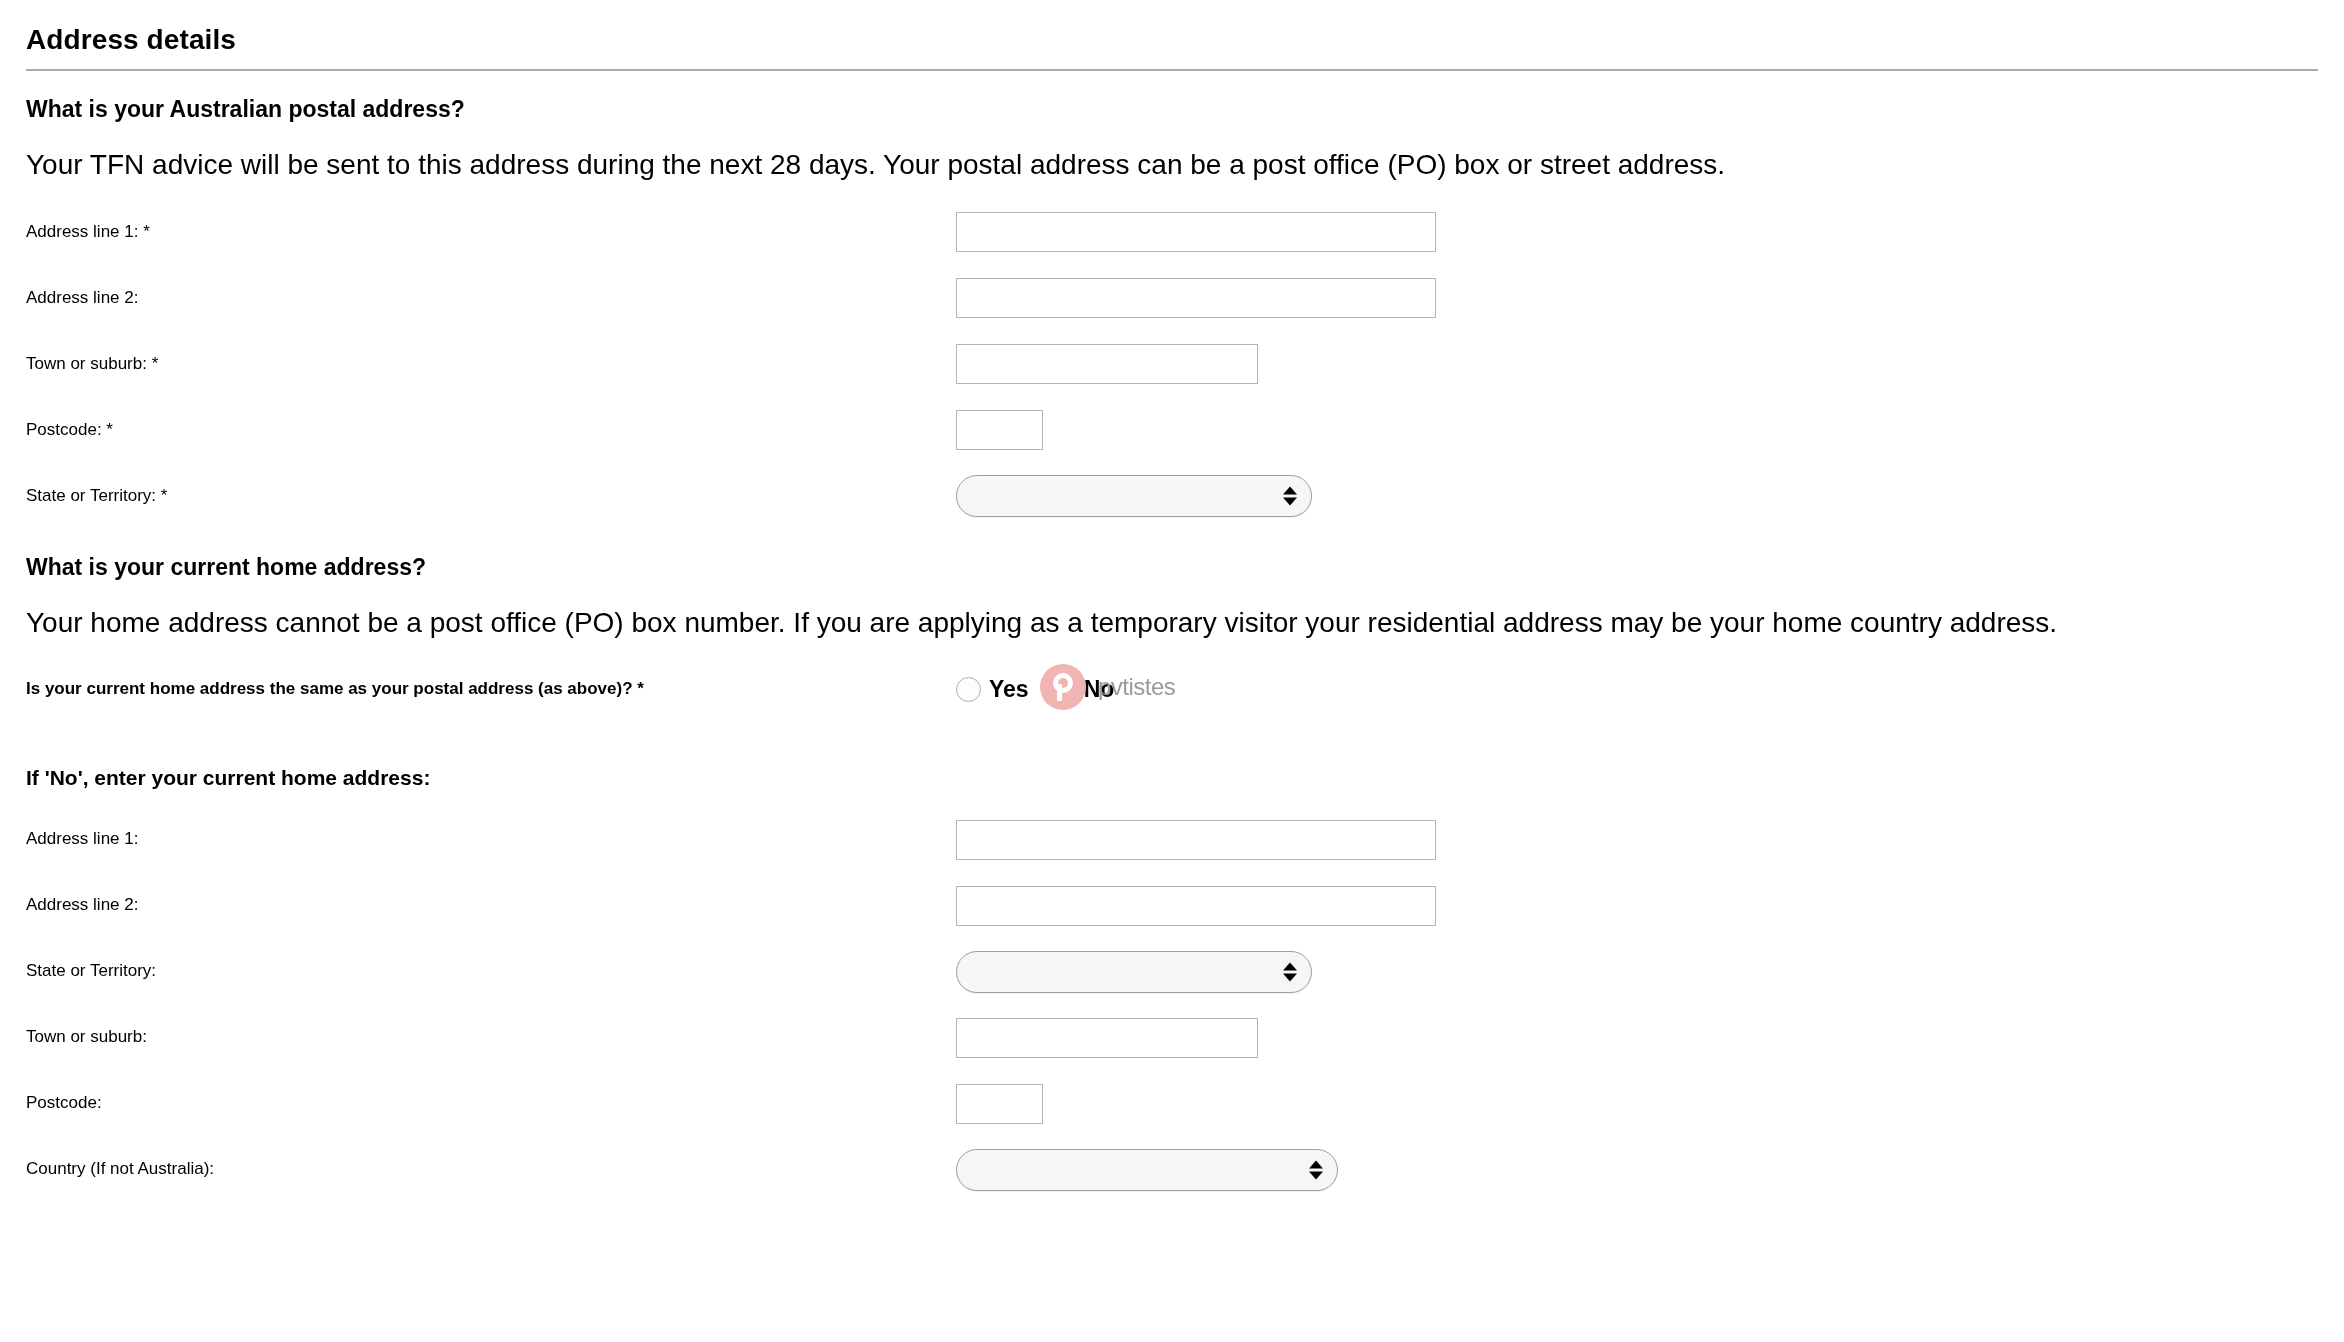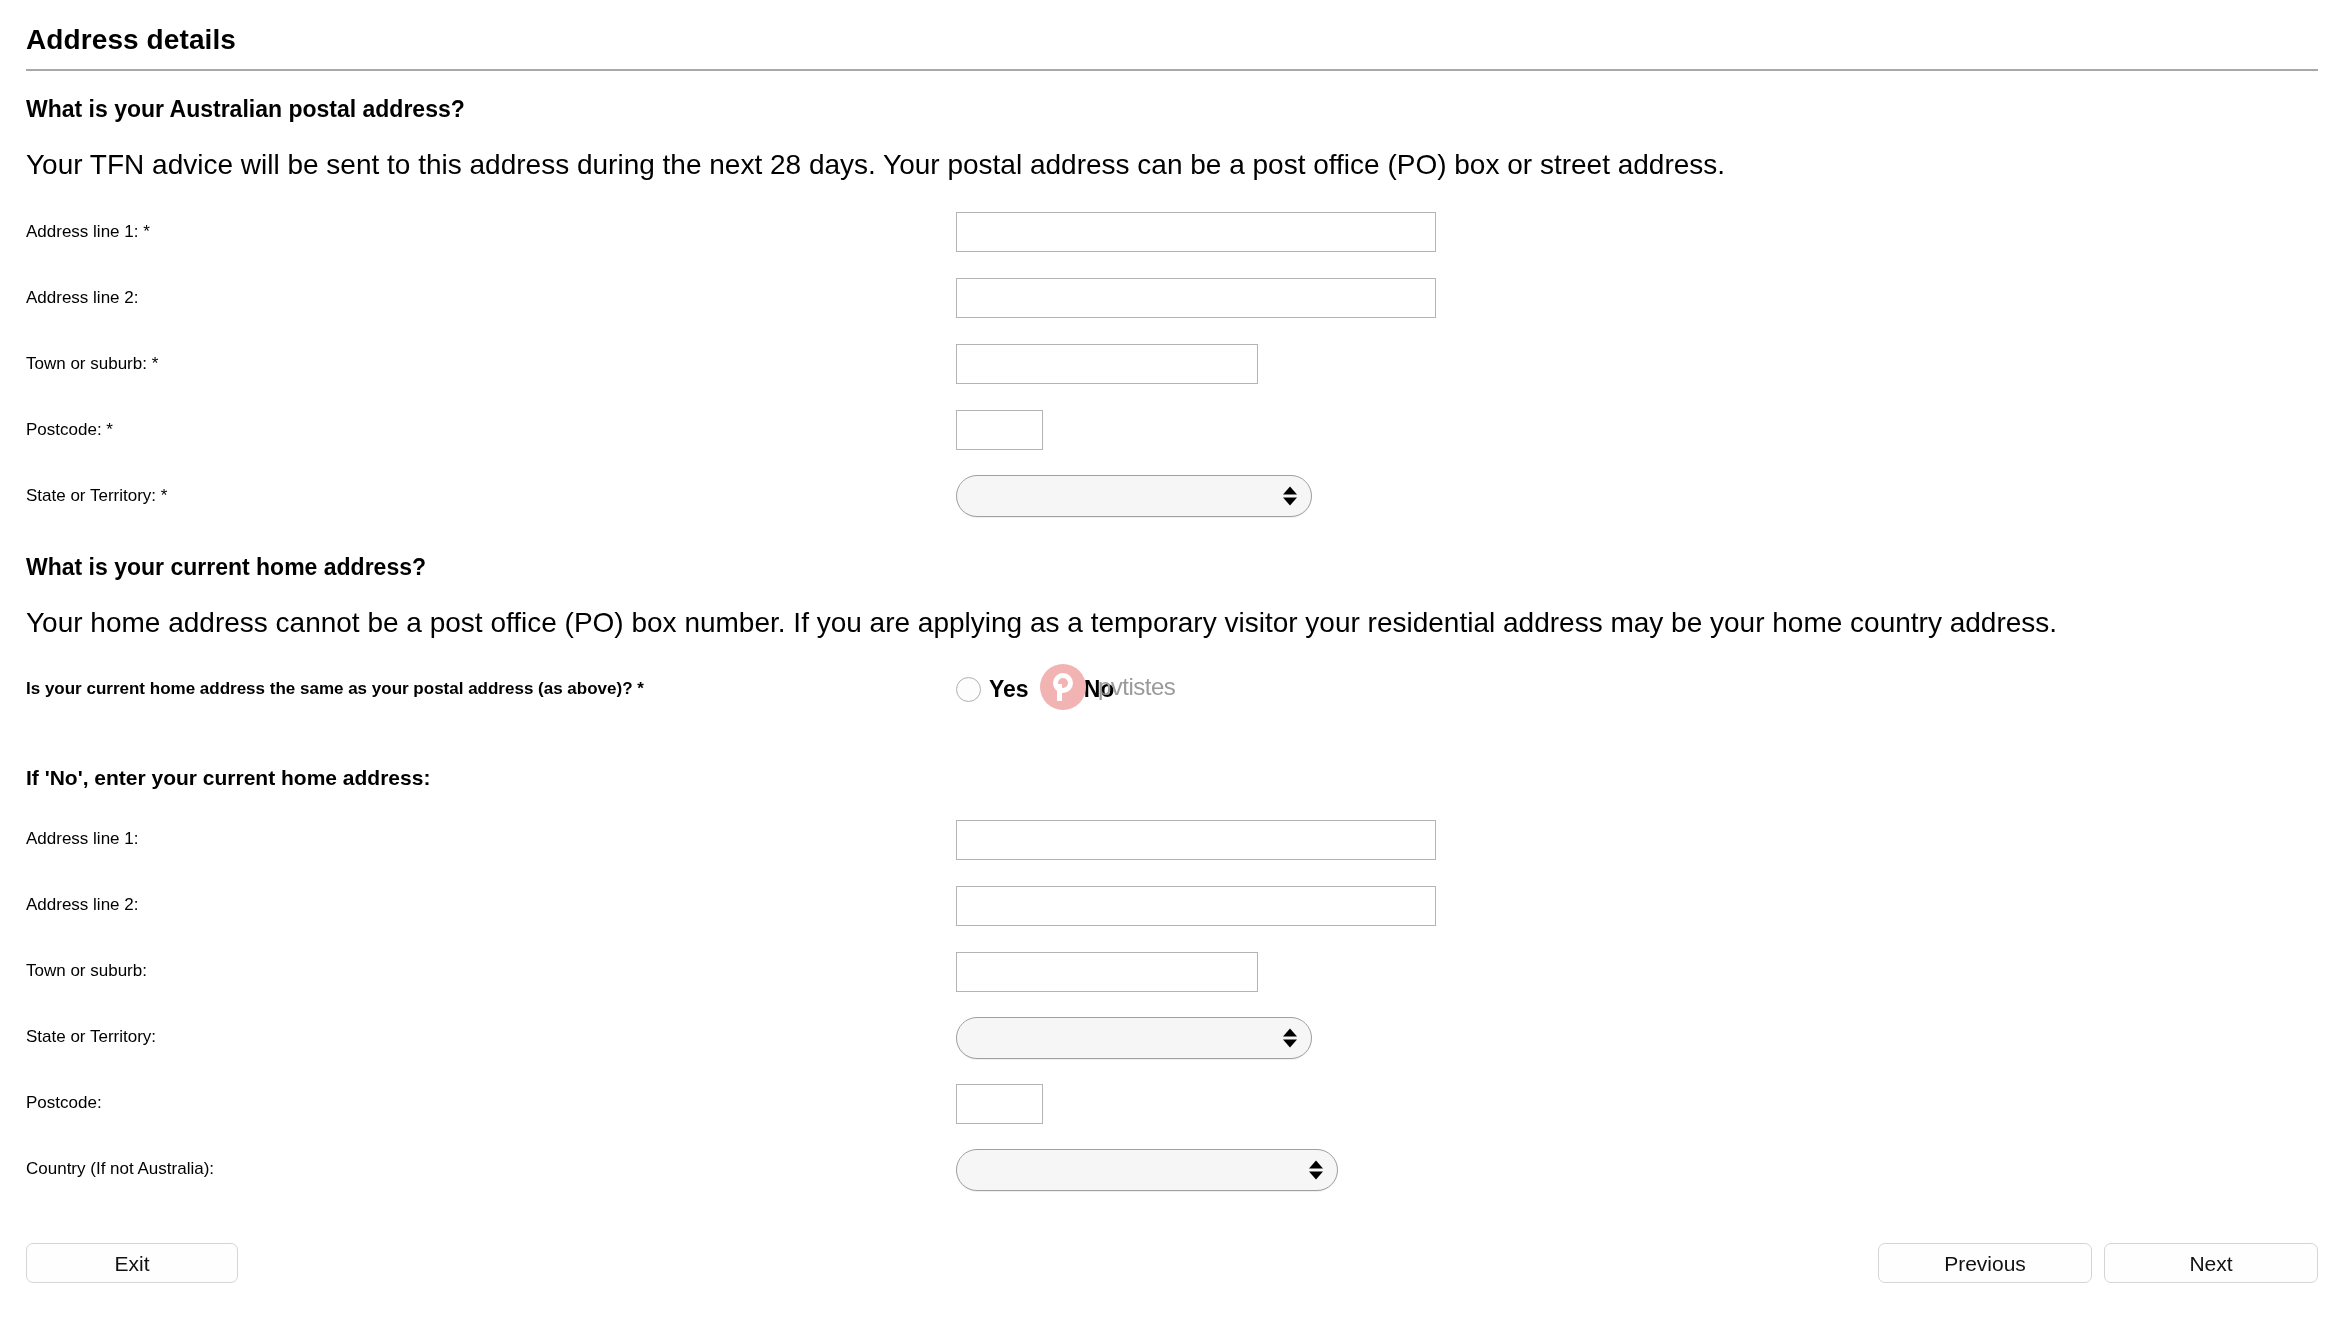--- a/index.html
+++ b/index.html
@@ -337,36 +337,36 @@
     </div>
 
     <div class="row">
       <div class="row-label">Address line 2:</div>
       <div class="row-field">
         <input class="txt w-long" type="text" value="" style="">
       </div>
     </div>
 
     <div class="row">
-      <div class="row-label">Town or suburb:</div>
-      <div class="row-field">
-        <input class="txt w-mid" type="text" value="" style="">
-      </div>
-    </div>
-
-    <div class="row">
       <div class="row-label">State or Territory:</div>
       <div class="row-field">
         <div class="sel w-state">
           <span class="sel-value"></span>
           <span class="arrows">
             <span class="up"></span>
               <span class="down"></span>
           </span>
         </div>
+      </div>
+    </div>
+
+    <div class="row">
+      <div class="row-label">Town or suburb:</div>
+      <div class="row-field">
+        <input class="txt w-mid" type="text" value="" style="">
       </div>
     </div>
 
     <div class="row">
       <div class="row-label">Postcode:</div>
       <div class="row-field">
         <input class="txt w-short" type="text" value="" style="">
       </div>
     </div>
 
@@ -387,21 +387,14 @@
 
   <div class="watermark">
     <span class="wm-logo">
       <span class="ring"></span>
       <span class="inner"></span>
       <span class="tail"></span>
     </span>
     <span class="wm-text">pvtistes</span>
   </div>
 
-  <div class="footer">
-    <button class="btn btn-exit">Exit</button>
-    <div class="footer-right">
-      <button class="btn btn-prev">Previous</button>
-      <button class="btn btn-next">Next</button>
-    </div>
-  </div>
 
 </div>
 
 </body></html>

